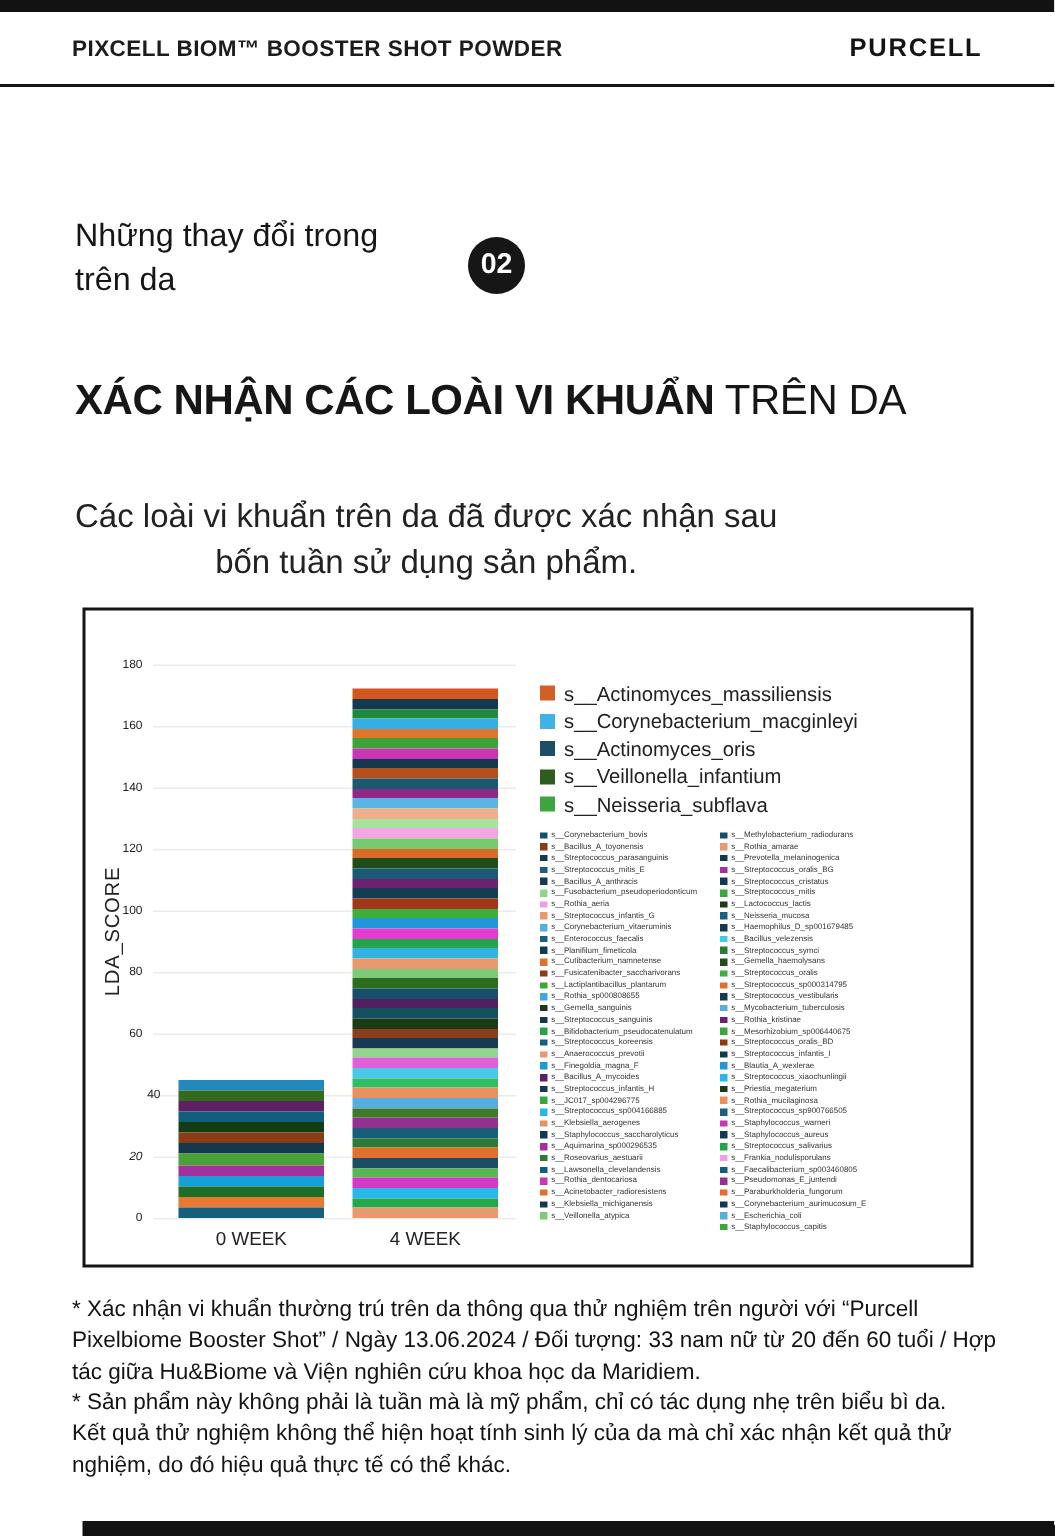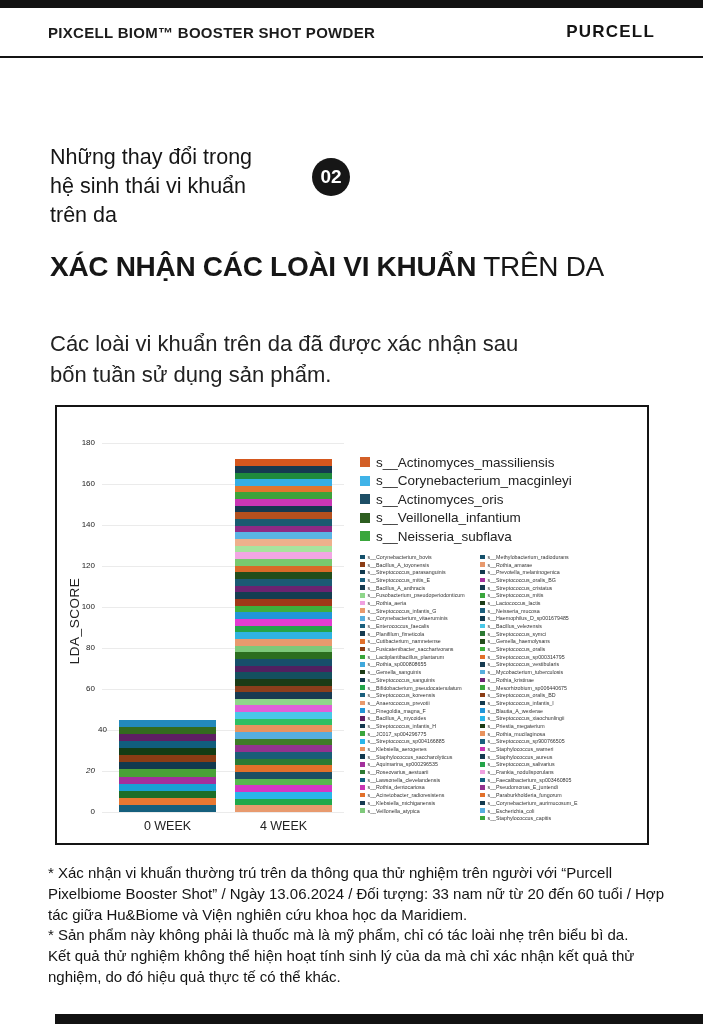--- a/index.html
+++ b/index.html
@@ -13,21 +13,21 @@
   .product-title { font-size:15px; font-weight:700; letter-spacing:.3px; color:#1c1c1c; }
   .brand { font-size:17px; font-weight:700; letter-spacing:1.2px; color:#141414; }
 
   .intro { position:absolute; left:50px; top:143px; font-size:21.5px; line-height:29px; font-weight:500; color:#161616; }
   .badge { position:absolute; left:312px; top:158px; width:38px; height:38px; border-radius:50%;
            background:#161616; color:#fff; font-size:19px; font-weight:700;
            display:flex; align-items:center; justify-content:center; }
   .main-title { position:absolute; left:50px; top:251px; font-size:28px; white-space:nowrap; letter-spacing:-.3px; color:#161616; }
   .main-title .bold { font-weight:800; }
   .main-title .light { font-weight:400; }
-  .subtitle { position:absolute; left:50px; top:328px; font-size:22px; line-height:31px; font-weight:400; color:#222; }
+  .subtitle { position:absolute; left:50px; top:328px; font-size:22px; line-height:31px; font-weight:400; color:#222;text-align:center; }
 
   .chart-frame { position:absolute; left:55px; top:405px; width:594px; height:440px;
                  border:2px solid #141414; background:#fff; }
   .ylabel { position:absolute; left:10px; top:49%; transform:translateY(-50%) rotate(180deg);
             writing-mode:vertical-rl; font-size:13.5px; letter-spacing:.5px; color:#222; }
   .gridline { position:absolute; left:45px; width:242px; height:1px; background:#ebebeb; }
   .ytick { position:absolute; left:0; width:38px; text-align:right; font-size:8px; color:#222; }
   .bar { position:absolute; display:flex; flex-direction:column-reverse; width:97px; }
   .seg { flex:1 1 auto; }
   .xlabel { position:absolute; top:412px; width:97px; text-align:center; font-size:12.5px; color:#222; }
@@ -53,21 +53,20 @@
 <div class="page">
   <div class="top-bar"></div>
 
   <div class="header">
     <div class="product-title">PIXCELL BIOM™ BOOSTER SHOT POWDER</div>
     <div class="brand">PURCELL</div>
   </div>
 
   <div class="intro">
     <div>Những thay đổi trong</div>
-    <div>hệ sinh thái vi khuẩn</div>
     <div>trên da</div>
   </div>
   <div class="badge">02</div>
 
   <div class="main-title"><span class="bold">XÁC NHẬN CÁC LOÀI VI KHUẨN</span><span class="light"> TRÊN DA</span></div>
 
   <div class="subtitle">
     <div>Các loài vi khuẩn trên da đã được xác nhận sau</div>
     <div>bốn tuần sử dụng sản phẩm.</div>
   </div>
@@ -466,18 +465,18 @@
         </div>
         <div class="row">
           <div class="sw" style="background: rgb(58, 166, 60);"></div>
           <div class="lb">s__Staphylococcus_capitis</div>
         </div>
       </div>
     </div>
 
   <div class="footnotes">
     <p>*   Xác nhận vi khuẩn thường trú trên da thông qua thử nghiệm trên người với “Purcell Pixelbiome Booster Shot” / Ngày 13.06.2024 / Đối tượng: 33 nam nữ từ 20 đến 60 tuổi / Hợp tác giữa Hu&amp;Biome và Viện nghiên cứu khoa học da Maridiem.</p>
-    <p>*   Sản phẩm này không phải là thuốc mà là mỹ phẩm, chỉ có tác loài nhẹ trên biểu bì da.</p>
+    <p>*   Sản phẩm này không phải là tuần mà là mỹ phẩm, chỉ có tác dụng nhẹ trên biểu bì da.</p>
     <p>Kết quả thử nghiệm không thể hiện hoạt tính sinh lý của da mà chỉ xác nhận kết quả thử nghiệm, do đó hiệu quả thực tế có thể khác.</p>
   </div>
 
   <div class="bottom-bar"></div>
 </div>
 
 </body></html>

